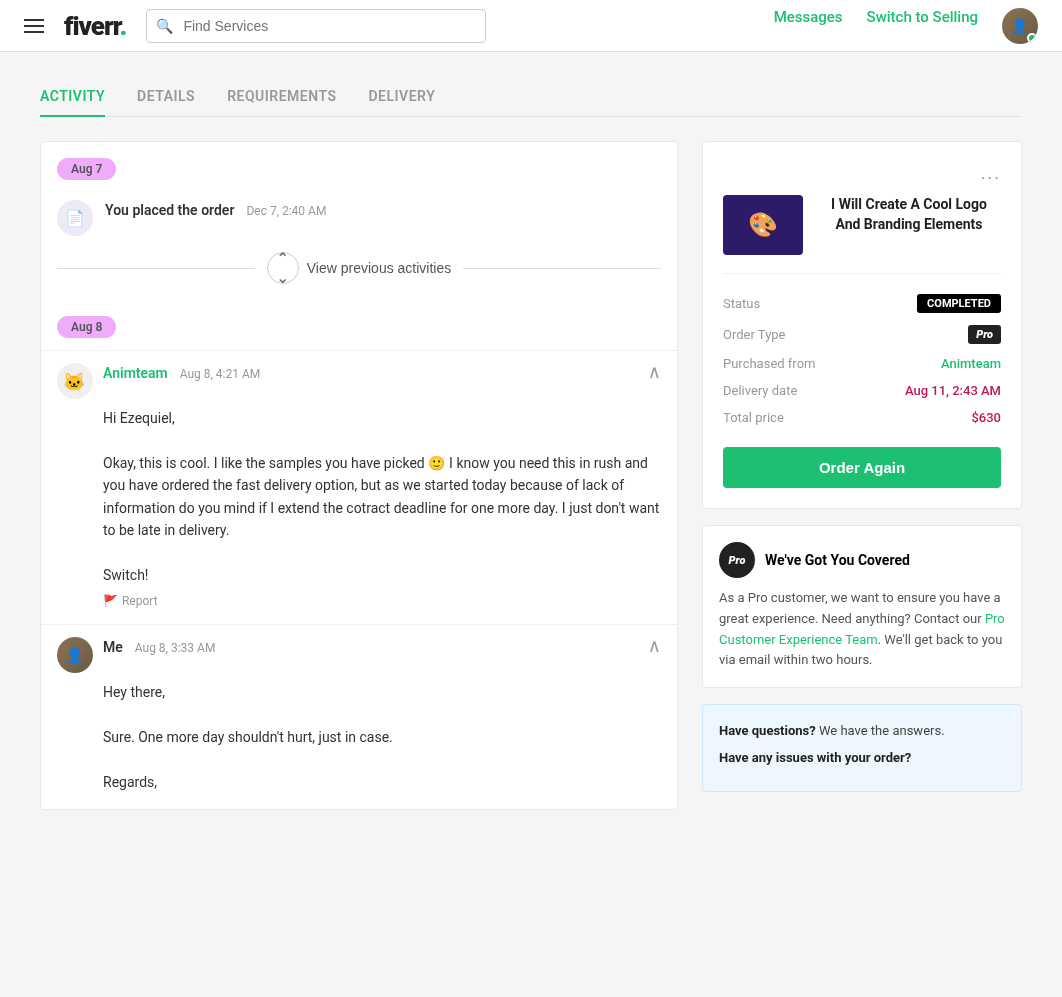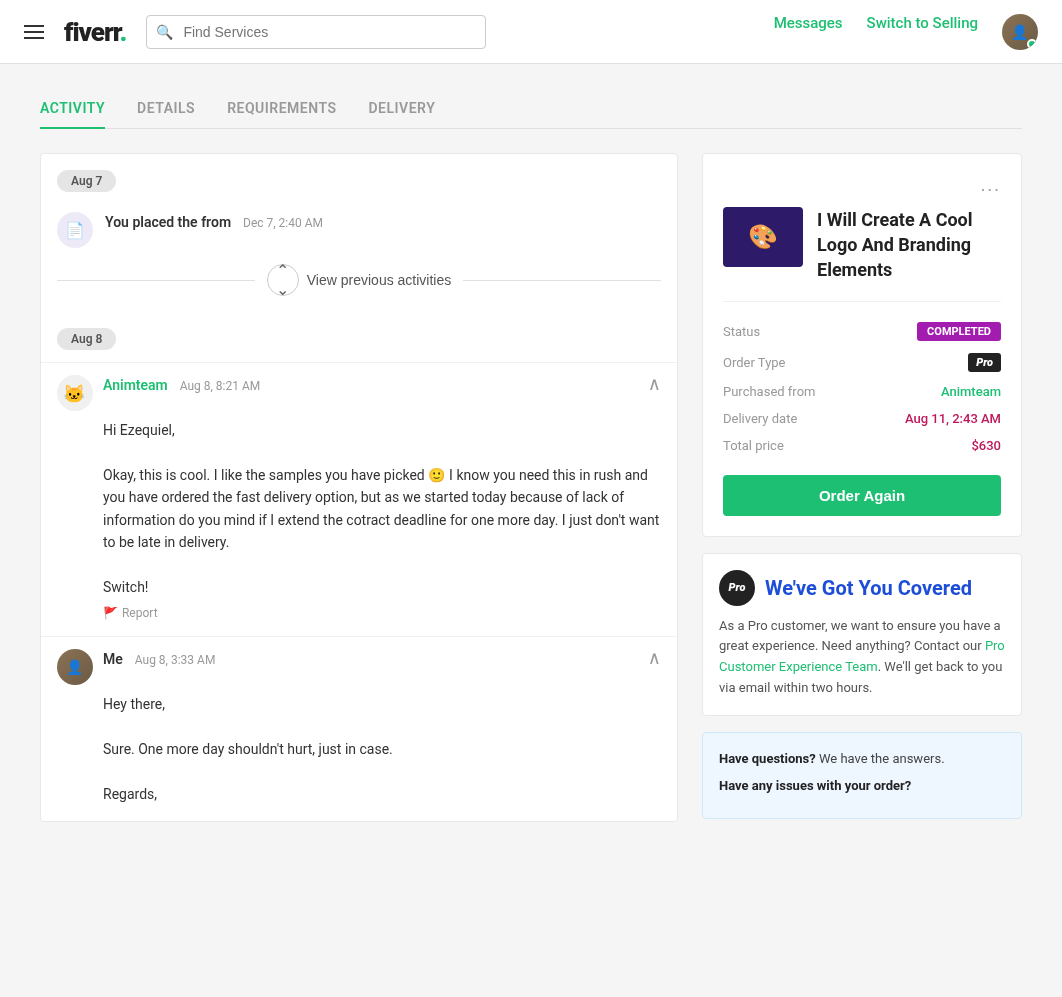--- a/index.html
+++ b/index.html
@@ -3,21 +3,21 @@
   <meta charset="utf-8">
   <style>
     * { box-sizing: border-box; margin: 0; padding: 0; }
     body { font-family: -apple-system, BlinkMacSystemFont, 'Segoe UI', Roboto, sans-serif; background: #f5f5f5; color: #333; }
 
     
     .header {
       background: #fff;
       border-bottom: 1px solid #e0e0e0;
       padding: 0 24px;
-      height: 64px;
+      height: 52px;
       display: flex;
       align-items: center;
       gap: 20px;
       position: sticky;
       top: 0;
       z-index: 100;
     }
     .header-menu-icon {
       cursor: pointer;
       display: flex;
@@ -148,21 +148,21 @@
     
     .activity-panel {
       background: #fff;
       border: 1px solid #e8e8e8;
       border-radius: 4px;
       overflow: hidden;
     }
 
     .date-badge {
       display: inline-block;
-      background: #e5e5e5;
+      background: #f0abfc;
       color: #555;
       font-size: 12px;
       font-weight: 600;
       padding: 4px 14px;
       border-radius: 12px;
       margin: 16px 0 12px 16px;
     }
 
     .activity-item {
       display: flex;
@@ -335,24 +335,25 @@
       height: 60px;
       border-radius: 4px;
       background: #2d1b69;
       display: flex;
       align-items: center;
       justify-content: center;
       flex-shrink: 0;
       font-size: 24px;
     }
     .gig-title {
-      font-size: 18px;
+      font-size: 14px;
       font-weight: 700;
       color: #222;
       line-height: 1.4;
+      text-align: center;
     }
 
     .order-details {
       border-top: 1px solid #f0f0f0;
       padding-top: 14px;
     }
     .order-detail-row {
       display: flex;
       justify-content: space-between;
       align-items: center;
@@ -363,21 +364,21 @@
       color: #999;
     }
     .detail-value {
       color: #be185d;
       font-weight: 500;
     }
     .detail-value.green {
       color: #1dbf73;
     }
     .status-badge {
-      background: #a21caf;
+      background: #000000;
       color: #fff;
       font-size: 11px;
       font-weight: 700;
       padding: 3px 10px;
       border-radius: 3px;
       text-transform: uppercase;
     }
     .pro-badge {
       background: #222;
       color: #fff;
@@ -428,23 +429,23 @@
       background: #222;
       display: flex;
       align-items: center;
       justify-content: center;
       color: #fff;
       font-size: 11px;
       font-weight: 900;
       font-style: italic;
     }
     .pro-card-title {
-      font-size: 20px;
+      font-size: 14px;
       font-weight: 700;
-      color: #1d4ed8;
+      color: #000000;
     }
     .pro-card-body {
       font-size: 13px;
       color: #555;
       line-height: 1.6;
     }
     .pro-card-body a {
       color: #1dbf73;
       text-decoration: none;
     }
@@ -516,21 +517,21 @@
 
     <div class="activity-panel">
 
       
       <div class="date-badge">Aug 7</div>
 
       
       <div class="activity-item">
         <div class="activity-icon">📄</div>
         <div>
-          <span class="activity-text">You placed the from</span>
+          <span class="activity-text">You placed the order</span>
           <span class="activity-time">Dec 7, 2:40 AM</span>
         </div>
       </div>
 
       
       <div class="view-previous">
         <div class="view-prev-line"></div>
         <button class="view-prev-btn">
           <div class="toggle-icon">⌃<br>⌄</div>
           <span>View previous activities</span>
@@ -542,21 +543,21 @@
       <div class="date-badge">Aug 8</div>
 
       
       <div class="message-block">
         <div class="message-header">
           <div class="message-avatar">
             <div class="msg-avatar-animteam">🐱</div>
           </div>
           <div style="flex:1">
             <span class="message-sender">Animteam</span>
-            <span class="message-time">Aug 8, 8:21 AM</span>
+            <span class="message-time">Aug 8, 4:21 AM</span>
           </div>
           <div class="message-collapse">∧</div>
         </div>
         <div class="message-body">
           <p>Hi Ezequiel,</p>
           <br>
           <p>Okay, this is cool. I like the samples you have picked 🙂 I know you need this in rush and you have ordered the fast delivery option, but as we started today because of lack of information do you mind if I extend the cotract deadline for one more day. I just don't want to be late in delivery.</p>
           <br>
           <p>Switch!</p>
         </div>

